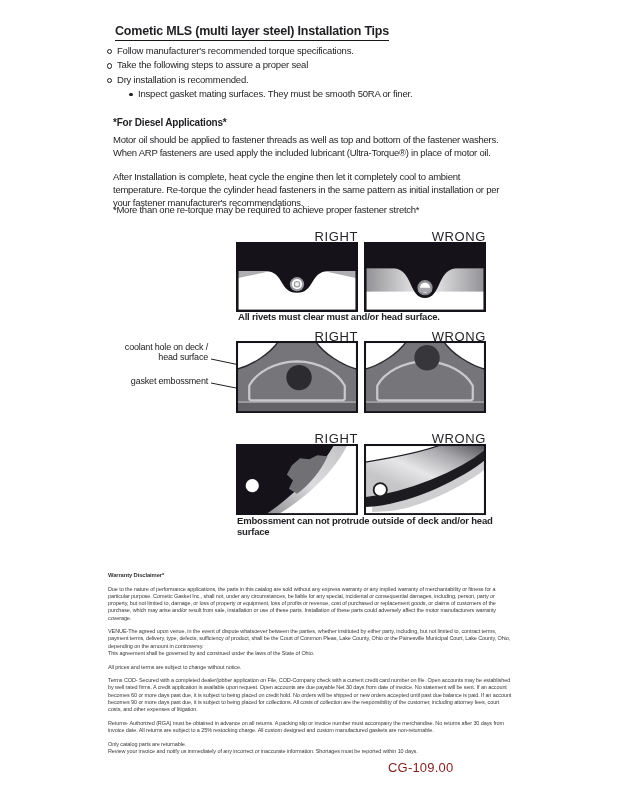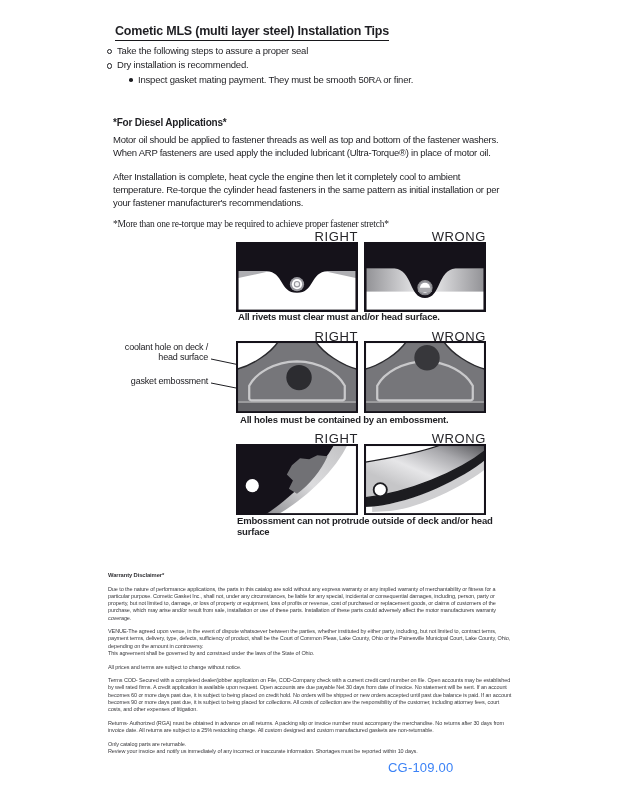--- a/index.html
+++ b/index.html
@@ -16,50 +16,51 @@
                border:0.9px solid #1f1f23;border-radius:50%;}
   .subtip{position:relative;margin-left:22px;padding-left:9px;}
   .subtip::before{content:"";position:absolute;left:0;top:5.4px;width:3.6px;height:3.6px;
                background:#1f1f23;border-radius:50%;}
 
   
   .diesel-h{left:113px;top:117px;font-size:10px;font-weight:bold;letter-spacing:-0.2px;}
   .para{left:113px;width:394px;font-size:9.5px;letter-spacing:-0.25px;line-height:12.8px;}
   .p1{top:134px;}
   .p2{top:171px;}
-  .note{top:218px;font-family:Liberation Serif, serif;}
+  .note{top:204px;}
 
   
   .figrow{left:0;top:0;width:618px;}
   .rw-label{position:absolute;width:122px;text-align:right;font-size:13px;letter-spacing:0.6px;color:#26262a;}
   .dbox{position:absolute;width:122px;}
   .dbox svg{display:block;width:122px;}
   .caption{position:absolute;font-size:9.5px;font-weight:bold;letter-spacing:-0.2px;line-height:10.5px;}
   .callout{position:absolute;font-size:9px;letter-spacing:-0.2px;line-height:9.5px;text-align:right;color:#222226;}
   .lines-overlay{position:absolute;left:0;top:0;pointer-events:none;}
 
   
   .legal{left:108px;top:572px;width:406px;font-size:5.5px;letter-spacing:-0.1px;line-height:7.2px;color:#3a3a3e;}
   .legal-h{font-weight:bold;font-size:5.8px;margin:0 0 0 0;color:#333337;}
   .legal p{margin:6.5px 0 0 0;}
   .legal p.cont{margin:0;}
 
-  .page-code{left:388px;top:760px;font-size:13px;letter-spacing:0.2px;color:#3b82f6;}
+  .page-code{left:388px;top:760px;font-size:13px;letter-spacing:0.2px;color:#7f1d1d;}
 </style>
 </head>
 <body>
 
 <div class="page">
 
   <div class="abs title">Cometic MLS (multi layer steel) Installation Tips</div>
 
   <div class="abs tips">
+    <div class="tip">Follow manufacturer's recommended torque specifications.</div>
     <div class="tip">Take the following steps to assure a proper seal</div>
     <div class="tip">Dry installation is recommended.</div>
-    <div class="subtip">Inspect gasket mating payment.  They must be smooth 50RA or finer.</div>
+    <div class="subtip">Inspect gasket mating surfaces.  They must be smooth 50RA or finer.</div>
   </div>
 
   <div class="abs diesel-h">*For Diesel Applications*</div>
   <div class="abs para p2">After Installation is complete, heat cycle the engine then let it completely cool to ambient temperature. Re-torque the cylinder head fasteners in the same pattern as initial installation or per your fastener manufacturer's recommendations.</div>
   <div class="abs para p1">Motor oil should be applied to fastener threads as well as top and bottom of the fastener washers. When ARP fasteners are used apply the included lubricant (Ultra-Torque®) in place of motor oil.</div>
   <div class="abs para note">*More than one re-torque may be required to achieve proper fastener stretch*</div>
 
   <div class="abs figrow" style="top:228px;height:100px;">
     <div class="rw-label" style="left:236px;top:1px;">RIGHT</div>
     <div class="rw-label" style="left:364px;top:1px;">WRONG</div>
@@ -136,21 +137,20 @@
         <rect x="0" y="59" width="120" height="2" fill="#9b9b9d"></rect>
         <rect x="0" y="61" width="120" height="10" fill="#636367"></rect>
         <path d="M0,0 H42 C34,12 16,24 0,28 Z" fill="#ffffff" stroke="#2a2a2e" stroke-width="1.4"></path>
         <path d="M120,0 H78 C86,12 104,24 120,28 Z" fill="#ffffff" stroke="#2a2a2e" stroke-width="1.4"></path>
         <path d="M13,56.5 L13,44 C20,31 38,20.5 60,20 C82,20.5 100,31 107,44 L107,56.5 C107,58 105.5,58.5 103,58.5 L17,58.5 C14.5,58.5 13,58 13,56.5 Z" fill="none" stroke="#c9c9cb" stroke-width="2.2"></path>
         <circle cx="62" cy="16.5" r="12.5" fill="#37373b"></circle>
         <rect x="1" y="1" width="118" height="69" fill="none" stroke="#15121a" stroke-width="2"></rect>
       </svg>
     </div>
 
-    <div class="caption" style="left:240px;top:87px;">All holes must be contained by an embossment.</div>
   </div>
 
   <div class="abs figrow" style="top:430px;height:112px;">
     <div class="rw-label" style="left:236px;top:1px;">RIGHT</div>
     <div class="rw-label" style="left:364px;top:1px;">WRONG</div>
 
     <div class="dbox" style="left:236px;top:14px;">
       <svg viewBox="0 0 120 70">
         <defs>
           <linearGradient id="f3r_band" x1="0" y1="1" x2="1" y2="0">

